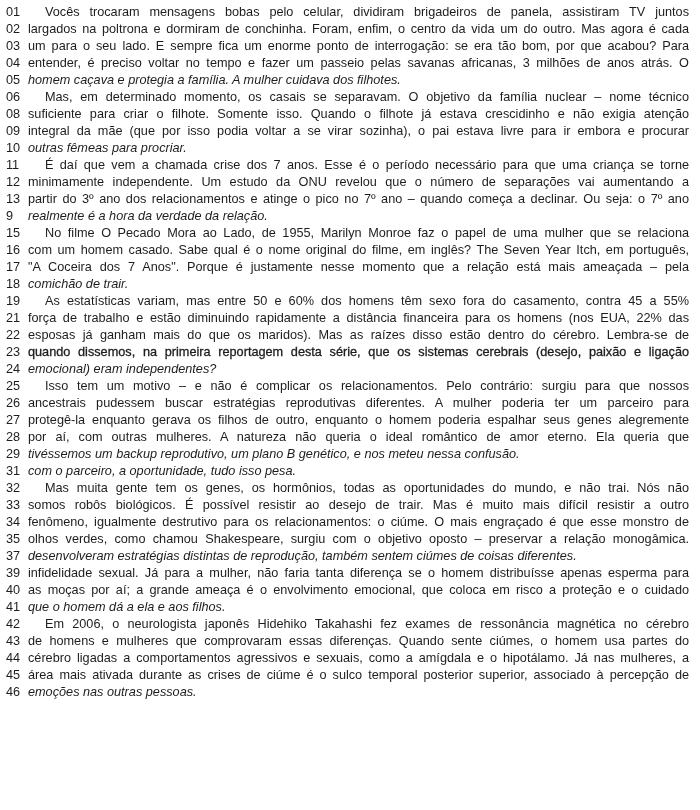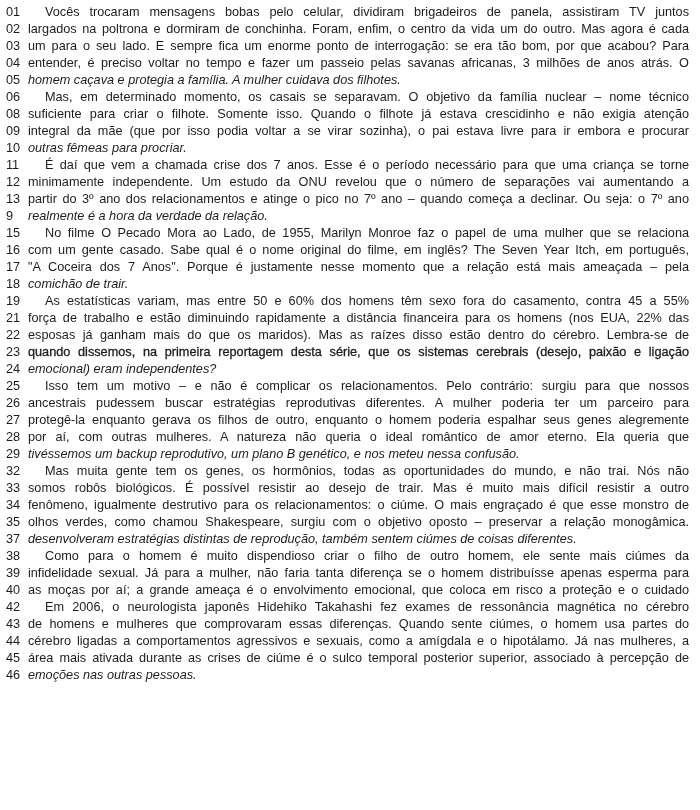--- a/index.html
+++ b/index.html
@@ -99,21 +99,21 @@
     <div class="line end">
     <span class="num">9</span>
     <span class="text">realmente é a hora da verdade da relação.</span>
   </div>
     <div class="line indent">
     <span class="num">15</span>
     <span class="text">No filme O Pecado Mora ao Lado, de 1955, Marilyn Monroe faz o papel de uma mulher que se relaciona</span>
   </div>
     <div class="line">
     <span class="num">16</span>
-    <span class="text">com um gente casado. Sabe qual é o nome original do filme, em inglês? The Seven Year Itch, em português,</span>
+    <span class="text">com um homem casado. Sabe qual é o nome original do filme, em inglês? The Seven Year Itch, em português,</span>
   </div>
     <div class="line">
     <span class="num">17</span>
     <span class="text">"A Coceira dos 7 Anos". Porque é justamente nesse momento que a relação está mais ameaçada – pela</span>
   </div>
     <div class="line end">
     <span class="num">18</span>
     <span class="text">comichão de trair.</span>
   </div>
     <div class="line indent">
@@ -149,52 +149,56 @@
     <span class="text">protegê-la enquanto gerava os filhos de outro, enquanto o homem poderia espalhar seus genes alegremente</span>
   </div>
     <div class="line">
     <span class="num">28</span>
     <span class="text">por aí, com outras mulheres. A natureza não queria o ideal romântico de amor eterno. Ela queria que</span>
   </div>
     <div class="line end">
     <span class="num">29</span>
     <span class="text">tivéssemos um backup reprodutivo, um plano B genético, e nos meteu nessa confusão.</span>
   </div>
+    <div class="line end">
+    <span class="num">31</span>
+    <span class="text">com o parceiro, a oportunidade, tudo isso pesa.</span>
+  </div>
     <div class="line indent">
     <span class="num">32</span>
     <span class="text">Mas muita gente tem os genes, os hormônios, todas as oportunidades do mundo, e não trai. Nós não</span>
   </div>
     <div class="line">
     <span class="num">33</span>
     <span class="text">somos robôs biológicos. É possível resistir ao desejo de trair. Mas é muito mais difícil resistir a outro</span>
   </div>
     <div class="line">
     <span class="num">34</span>
     <span class="text">fenômeno, igualmente destrutivo para os relacionamentos: o ciúme. O mais engraçado é que esse monstro de</span>
   </div>
     <div class="line">
     <span class="num">35</span>
     <span class="text">olhos verdes, como chamou Shakespeare, surgiu com o objetivo oposto – preservar a relação monogâmica.</span>
   </div>
     <div class="line end">
     <span class="num">37</span>
     <span class="text">desenvolveram estratégias distintas de reprodução, também sentem ciúmes de coisas diferentes.</span>
   </div>
-    <div class="line indent">
-    <span class="num">38</span>
-    <span class="text">Como para o homem é muito dispendioso criar o filho de outro homem, ele sente mais ciúmes da</span>
-  </div>
     <div class="line">
     <span class="num">39</span>
     <span class="text">infidelidade sexual. Já para a mulher, não faria tanta diferença se o homem distribuísse apenas esperma para</span>
   </div>
     <div class="line">
     <span class="num">40</span>
     <span class="text">as moças por aí; a grande ameaça é o envolvimento emocional, que coloca em risco a proteção e o cuidado</span>
   </div>
+    <div class="line end">
+    <span class="num">41</span>
+    <span class="text">que o homem dá a ela e aos filhos.</span>
+  </div>
     <div class="line indent">
     <span class="num">42</span>
     <span class="text">Em 2006, o neurologista japonês Hidehiko Takahashi fez exames de ressonância magnética no cérebro</span>
   </div>
     <div class="line">
     <span class="num">43</span>
     <span class="text">de homens e mulheres que comprovaram essas diferenças. Quando sente ciúmes, o homem usa partes do</span>
   </div>
     <div class="line">
     <span class="num">44</span>

